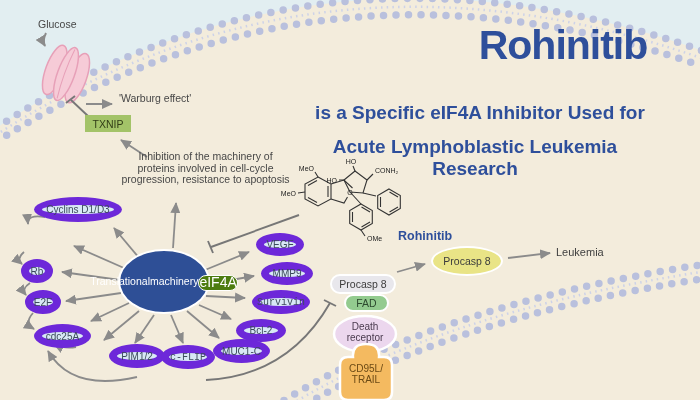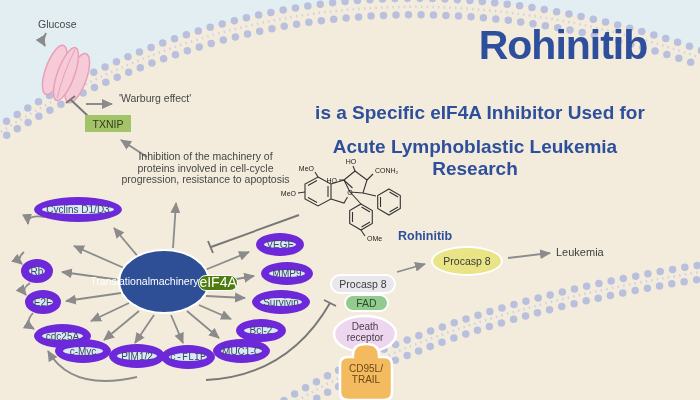--- a/index.html
+++ b/index.html
@@ -177,26 +177,25 @@
   <div class="hub">
     <div>Translational</div>
     <div>machinery</div>
     <div class="pill">eIF4A</div>
   </div>
 
   <div class="node" style="left:34px;top:197px;width:88px;height:25px;">Cyclins D1/D3</div>
   <div class="node" style="left:21px;top:259px;width:32px;height:24px;">Rb</div>
   <div class="node" style="left:25px;top:290px;width:36px;height:24px;">E2F</div>
   <div class="node" style="left:34px;top:324px;width:57px;height:24px;">cdc25A</div>
-  <div class="node" style="left:55px;top:339px;width:56px;height:24px;">c-Myc</div>
   <div class="node" style="left:109px;top:344px;width:56px;height:24px;">PIM1/2</div>
   <div class="node" style="left:161px;top:345px;width:54px;height:24px;font-family:Liberation Mono, monospace;">c-FLIP</div>
   <div class="node" style="left:213px;top:339px;width:57px;height:24px;">MUC1-C</div>
   <div class="node" style="left:236px;top:319px;width:50px;height:23px;">Bcl-2</div>
-  <div class="node" style="left:252px;top:290px;width:58px;height:24px;">Survivin</div>
+  <div class="node" style="left:252px;top:290px;width:58px;height:24px;font-family:Liberation Mono, monospace;">Survivin</div>
   <div class="node" style="left:261px;top:262px;width:52px;height:23px;">MMP9</div>
   <div class="node" style="left:256px;top:233px;width:48px;height:23px;">VEGF</div>
 
   <div class="abs structname" style="left:398px;top:229px;width:66px;">Rohinitib</div>
 
   <div class="tag" style="left:330px;top:274px;width:66px;height:20px;border-radius:10px;background:#e8e7ec;">Procasp 8</div>
   <div class="tag" style="left:344px;top:294px;width:45px;height:18px;border-radius:9px;background:#93cb8f;color:#2c4a2e;">FAD</div>
   <div class="txtblock" style="left:336px;top:321px;width:58px;color:#4a3a4e;">
     <div>Death</div>
     <div>receptor</div>

